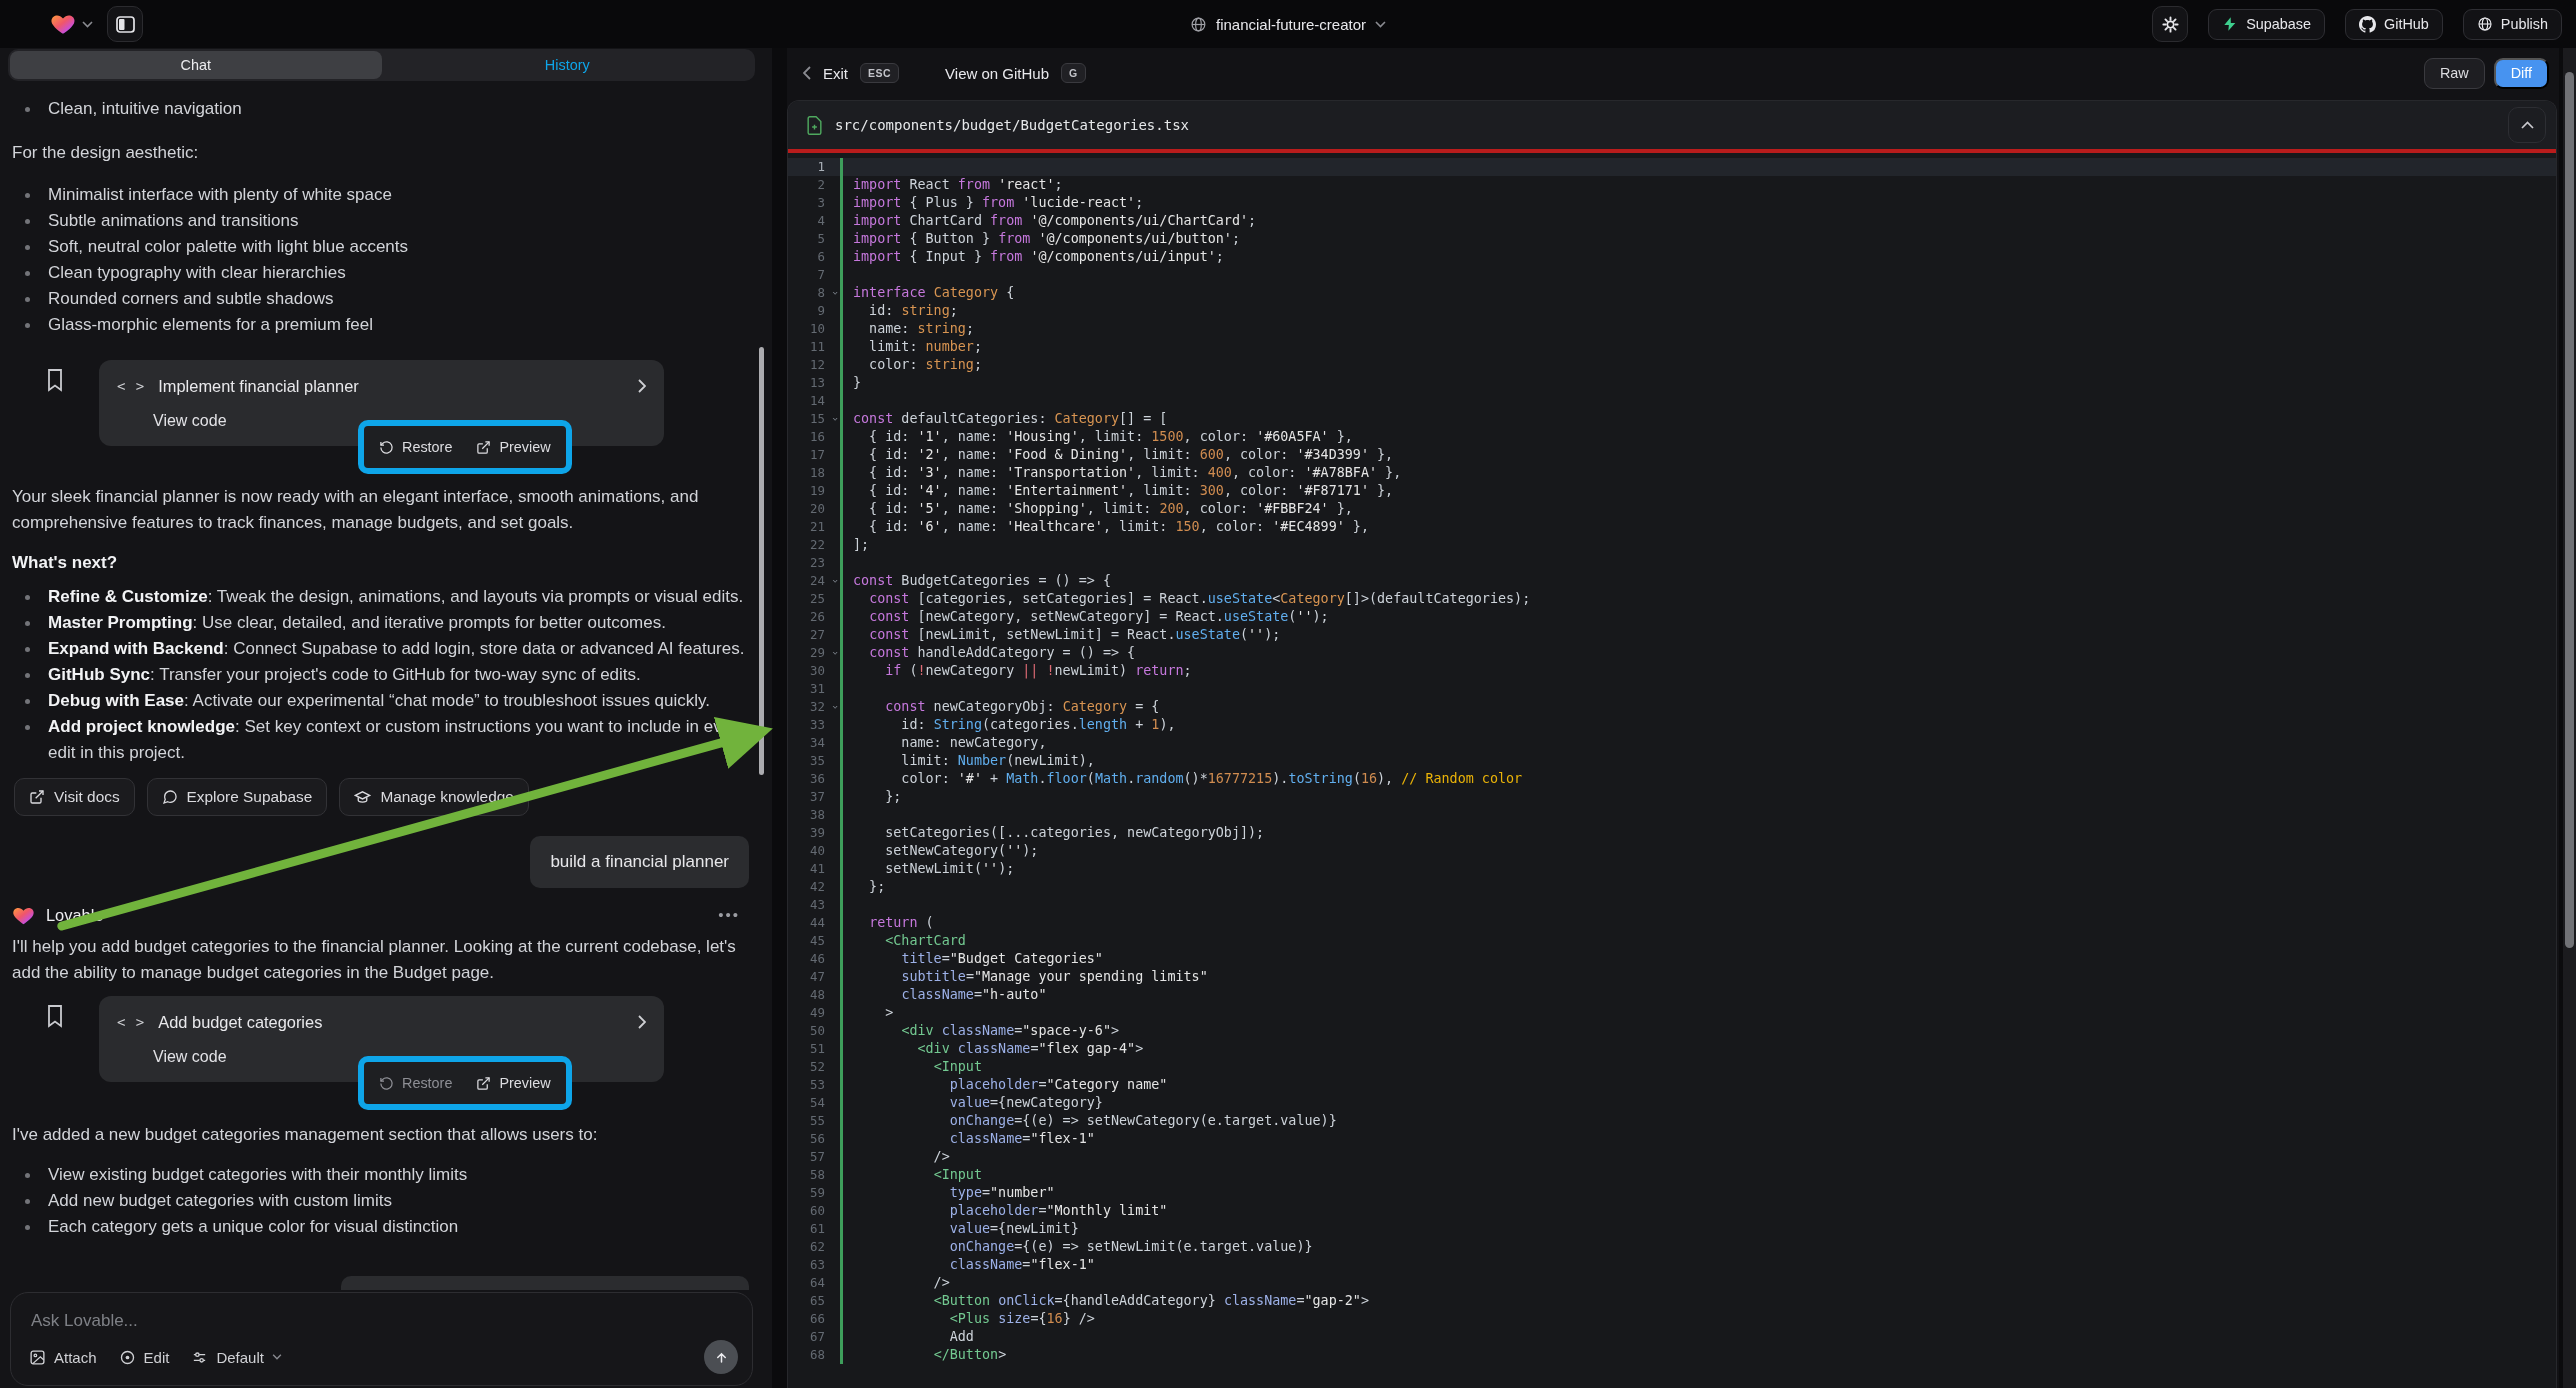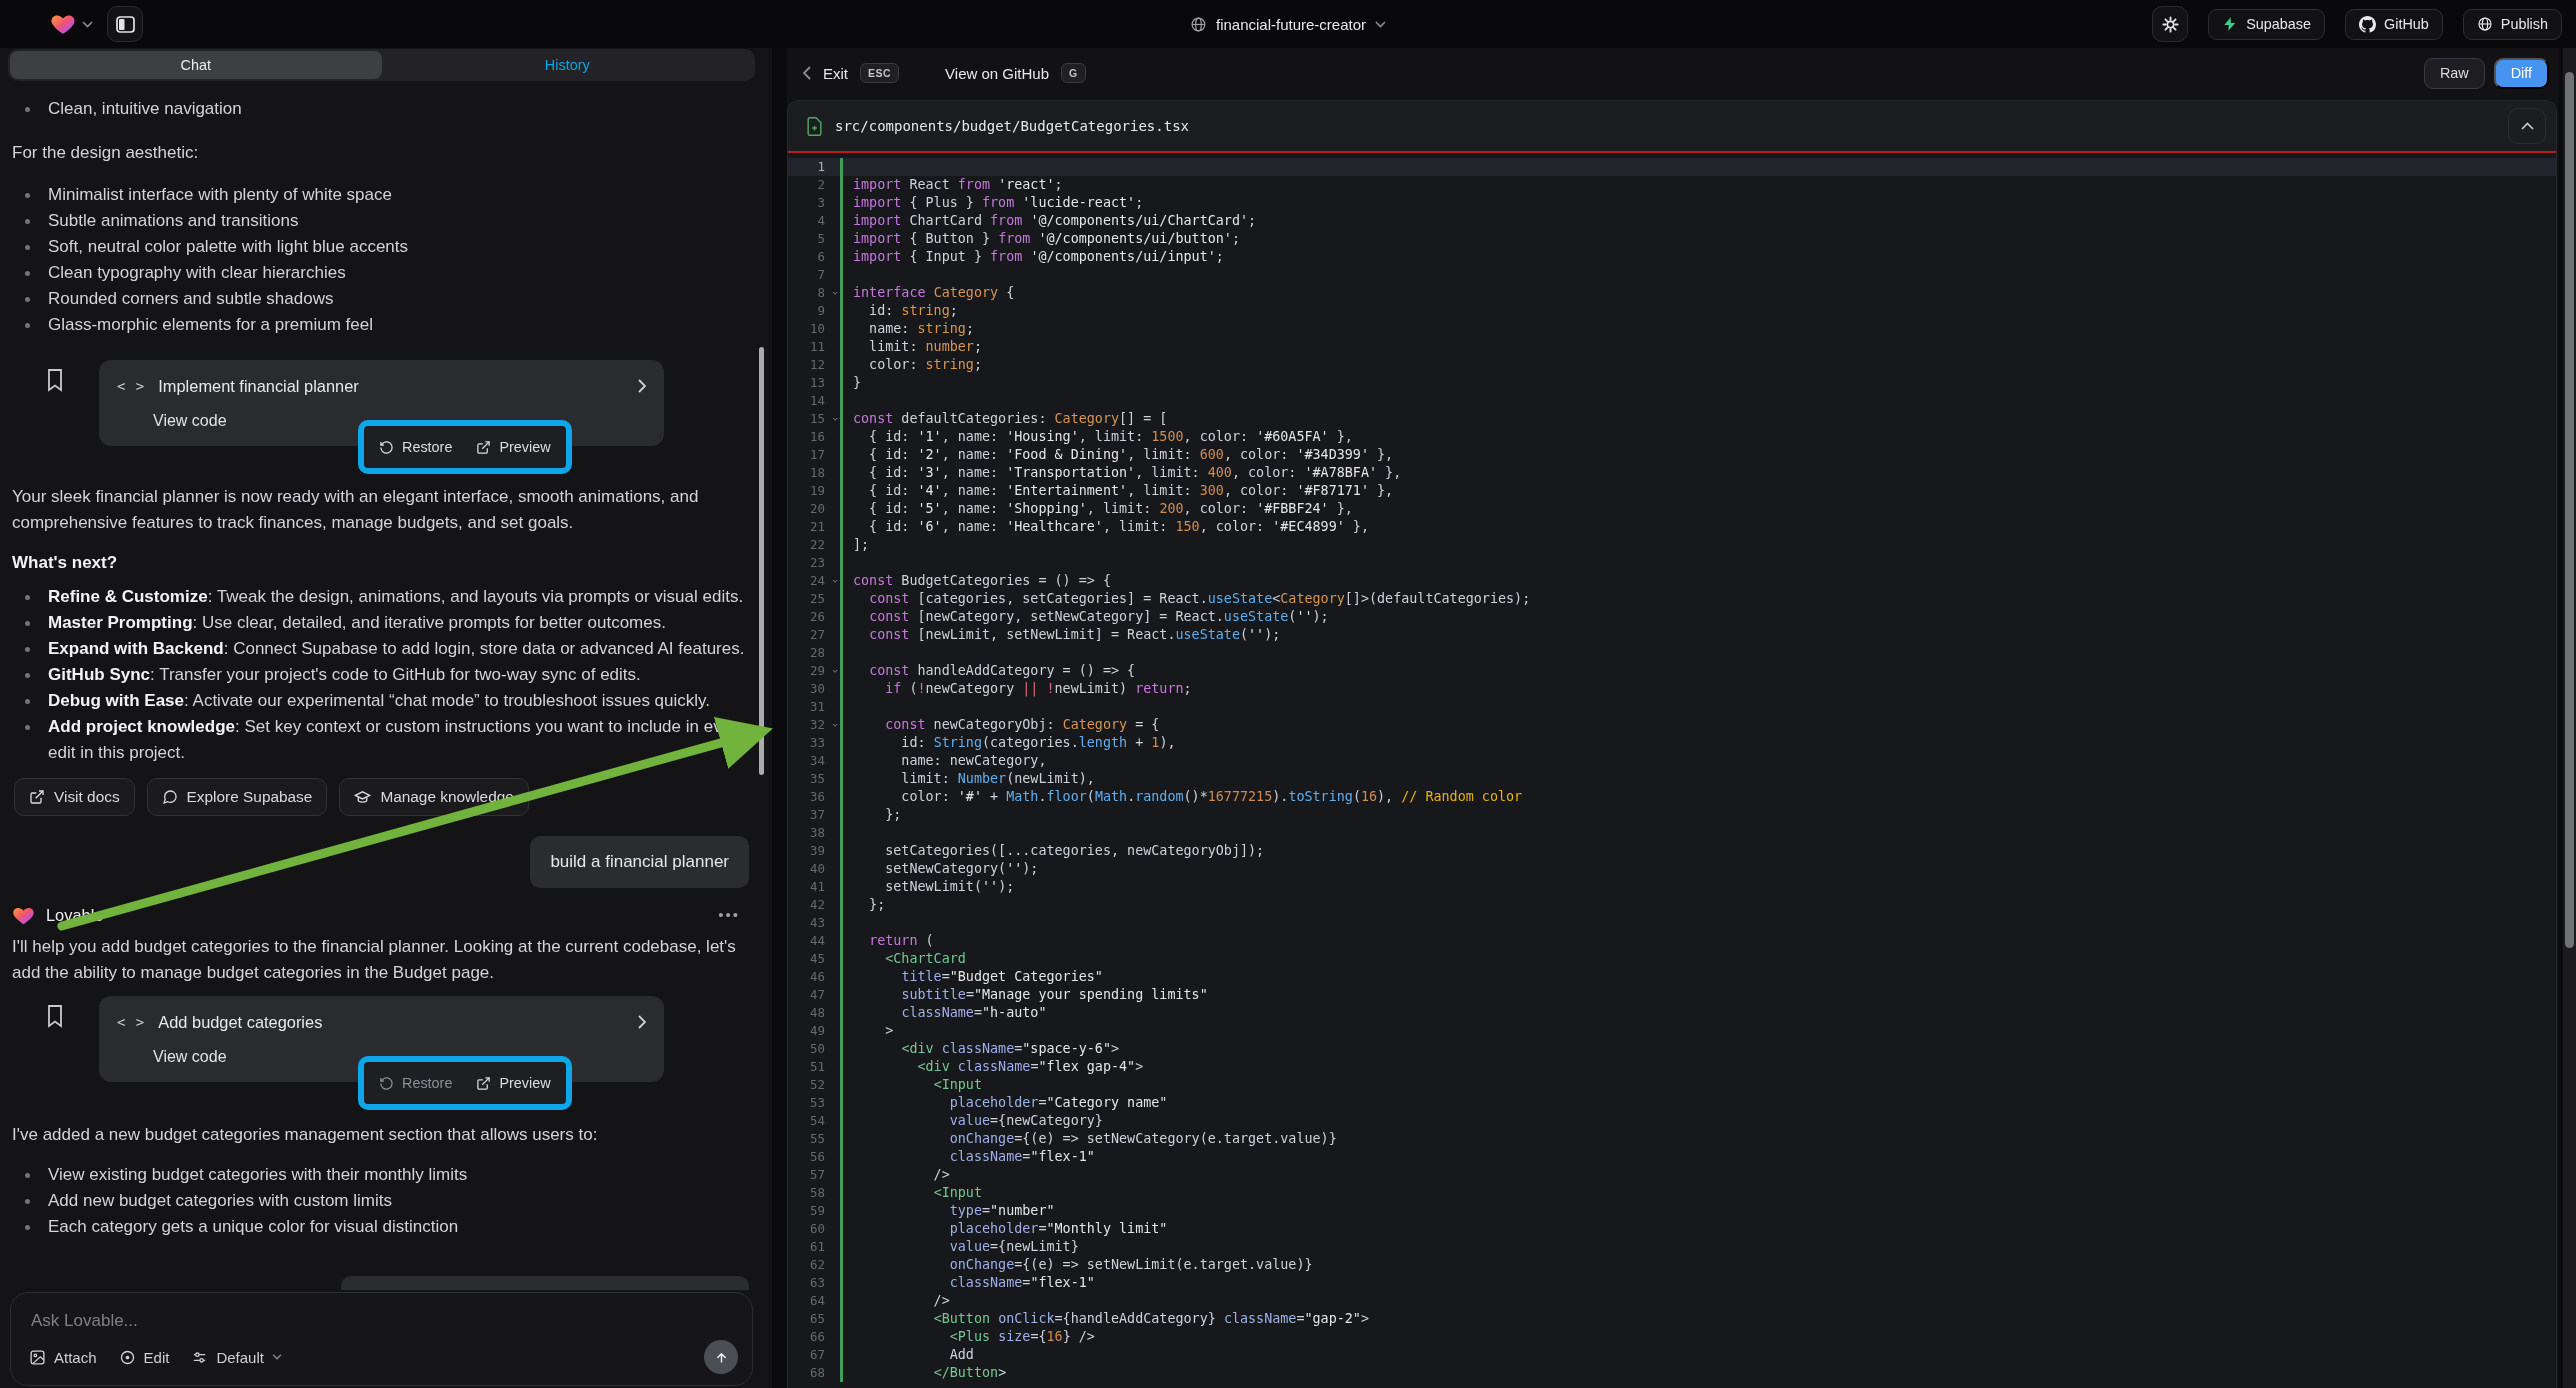--- a/index.html
+++ b/index.html
@@ -90,21 +90,21 @@
   .ch-gap { width:22px; }
   .ch-right { margin-left:auto; display:flex; align-items:center; gap:9px; }
   .raw-btn { height:31px; padding:0 15px; border-radius:9px; border:1px solid #3A3A3F; background:#1E1E22;
     color:#DDDDE1; font-size:14.4px; display:flex; align-items:center; }
   .diff-btn { height:31px; padding:0 15px; border-radius:9px; background:#4793F0; color:#FFFFFF;
     font-size:14.4px; display:flex; align-items:center; }
 
   
   .file-card { position:absolute; left:0; right:2px; top:52px; bottom:0; background:#17181B;
     border:1px solid #27282C; border-bottom:none; border-radius:12px 12px 0 0; overflow:hidden; }
-  .file-head { height:52px; background:#1C1D21; border-bottom:2px solid #b91c1c; display:flex;
+  .file-head { height:52px; background:#1C1D21; border-bottom:4px solid #b91c1c; display:flex;
     align-items:center; gap:12px; padding:0 10px 0 18px; }
   .file-path { font-family:"DejaVu Sans Mono", monospace; font-size:14px; color:#E6E8EA; }
   .collapse-btn { margin-left:auto; width:38px; height:36px; border-radius:10px; border:1px solid #2D2E33;
     background:#1C1D21; display:flex; align-items:center; justify-content:center; color:#C9C9CE; }
 
   
   .code-body { position:absolute; top:53px; left:0; right:0; bottom:0; background:#17181B; padding-top:4px;
     font-family:"DejaVu Sans Mono", monospace; }
   .code-row { display:flex; align-items:stretch; height:18px; }
   .code-row.cursor { background:#22252B; }
@@ -568,25 +568,20 @@
           <span class="ln">26</span>
           <span class="bar"></span>
           <span class="src">  <span class="tok-kw">const</span> [newCategory, setNewCategory] = React.<span class="tok-fn">useState</span>(<span class="tok-str">''</span>);</span>
         </div>
         <div class="code-row">
           <span class="ln">27</span>
           <span class="bar"></span>
           <span class="src">  <span class="tok-kw">const</span> [newLimit, setNewLimit] = React.<span class="tok-fn">useState</span>(<span class="tok-str">''</span>);</span>
         </div>
         <div class="code-row">
-          <span class="ln">28</span>
-          <span class="bar"></span>
-          <span class="src"></span>
-        </div>
-        <div class="code-row">
           <span class="ln">29<span class="fold">›</span></span>
           <span class="bar"></span>
           <span class="src">  <span class="tok-kw">const</span> handleAddCategory = () =&gt; {</span>
         </div>
         <div class="code-row">
           <span class="ln">30</span>
           <span class="bar"></span>
           <span class="src">    <span class="tok-kw">if</span> (<span class="tok-op">!</span>newCategory <span class="tok-op">||</span> <span class="tok-op">!</span>newLimit) <span class="tok-kw">return</span>;</span>
         </div>
         <div class="code-row">

